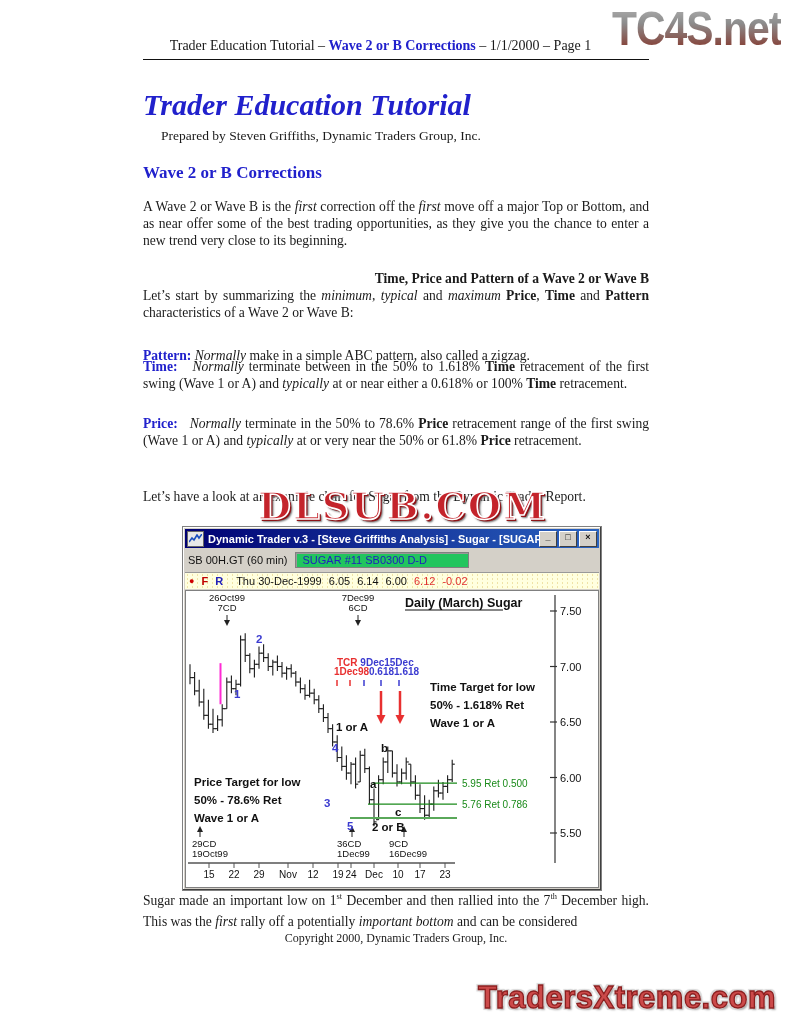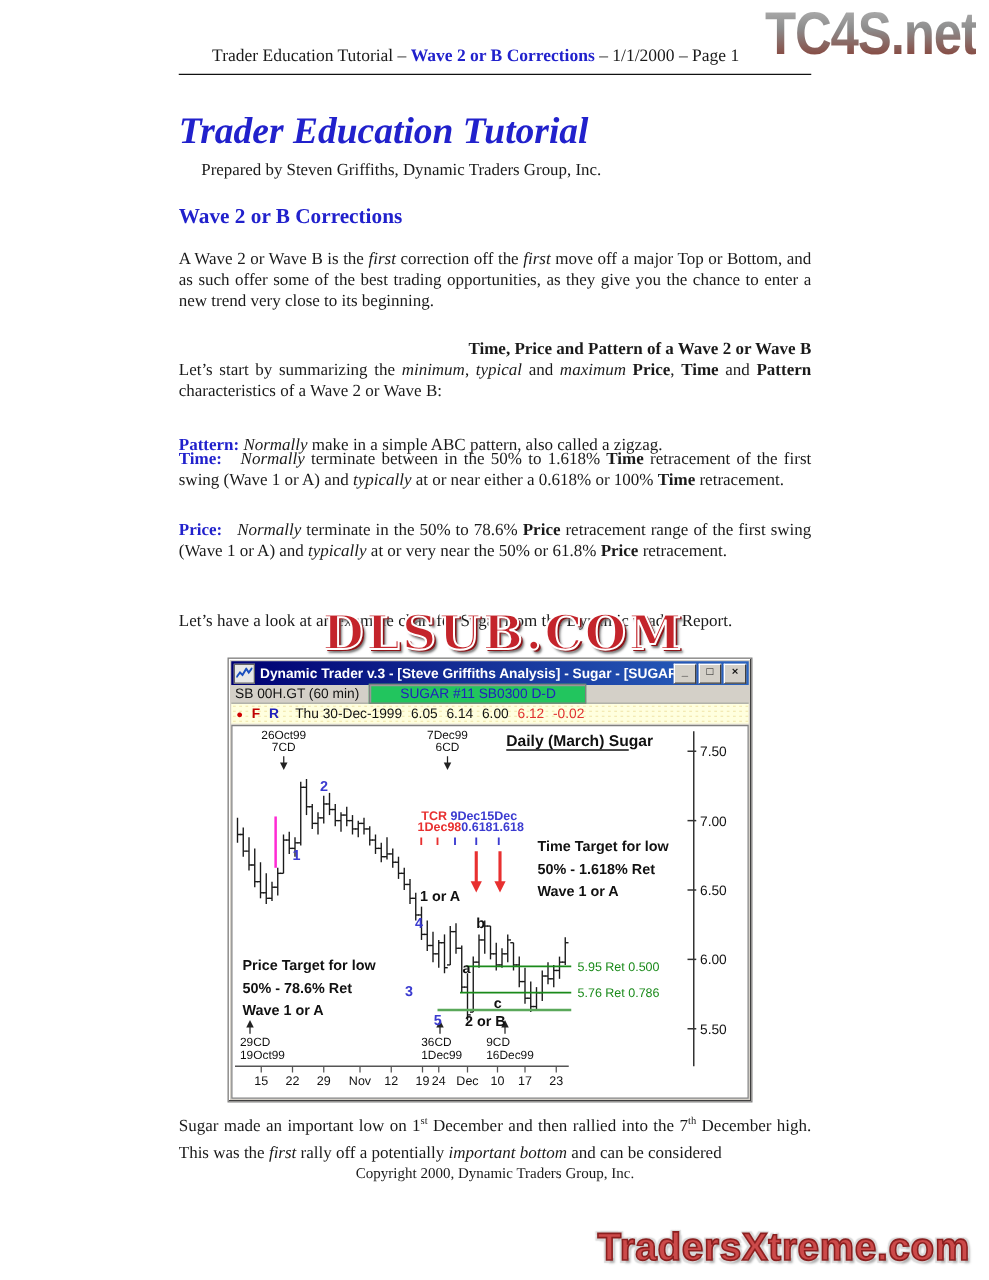--- a/index.html
+++ b/index.html
@@ -54,22 +54,22 @@
              font-family:"Liberation Sans",sans-serif;}
   .titlebar{height:19px;background:linear-gradient(90deg,#000072,#2a64c0);display:flex;
             align-items:center;padding:0 2px;}
   .ticon{width:15px;height:14px;background:#e8e8e8;border:1px solid #666;margin-right:4px;
          display:flex;align-items:center;justify-content:center;}
   .ttext{color:#fff;font-weight:bold;font-size:11px;white-space:nowrap;overflow:hidden;flex:1;}
   .tbtns{display:flex;gap:2px;}
   .tbtn{width:16px;height:14px;background:#d4d0c8;border:1px solid;
         border-color:#fff #404040 #404040 #fff;font-size:9px;line-height:11px;
         text-align:center;font-weight:bold;color:#111;}
-  .symrow{height:14px;display:flex;align-items:center;font-size:11px;gap:8px;
-          padding:0 3px;color:#111;text-align:center;}
+  .symrow{height:24px;display:flex;align-items:center;font-size:11px;gap:8px;
+          padding:0 3px;color:#111;}
   .symbox{background:#22c55e;border:1px solid #808080;box-shadow:inset 1px 1px 0 #999;
           color:#2121bb;font-size:11px;padding:0 6px;height:14px;line-height:14px;width:160px;}
   .quoterow{height:16px;display:flex;align-items:center;font-size:11px;gap:7px;padding:0 4px;
             background:#ffffdf;
             background-image:radial-gradient(#efe3a6 .8px,transparent .9px);
             background-size:5px 4px;border-top:1px solid #999;}
   .qdot{color:#d00000;font-size:9px;}
   .qF{color:#c00000;font-weight:bold;} .qR{color:#2121bb;font-weight:bold;}
   .qtxt{color:#111;} .qred{color:#e03030;}
   .chartwrap{background:#fff;border:1px solid #808080;margin-top:1px;}
@@ -81,21 +81,21 @@
 <div class="hdr">
   <span>Trader Education Tutorial – </span><span class="hl">Wave 2 or B Corrections</span><span> – 1/1/2000 – Page 1</span>
 </div>
 <div class="hrule"></div>
 <div class="tc4s">TC4S.net</div>
 
 <div class="col doc-title" style="position:absolute;">Trader Education Tutorial</div>
 <div class="col byline" style="position:absolute;">Prepared by Steven Griffiths, Dynamic Traders Group, Inc.</div>
 <div class="col h2" style="position:absolute;">Wave 2 or B Corrections</div>
 
-<div class="col para p1" style="position:absolute;"><span>A Wave 2 or Wave B is the </span><span class="r-i">first</span><span> correction off the </span><span class="r-i">first</span><span> move off a major Top or Bottom, and as such offer some of the best trading opportunities, as they give you the chance to enter a new trend very close to its beginning.</span></div>
+<div class="col para p1" style="position:absolute;"><span>A Wave 2 or Wave B is the </span><span class="r-i">first</span><span> correction off the </span><span class="r-i">first</span><span> move off a major Top or Bottom, and as near offer some of the best trading opportunities, as they give you the chance to enter a new trend very close to its beginning.</span></div>
 <div class="col h3" style="position:absolute;">Time, Price and Pattern of a Wave 2 or Wave B</div>
 <div class="col para p2" style="position:absolute;"><span>Let’s start by summarizing the </span><span class="r-i">minimum</span><span>, </span><span class="r-i">typical</span><span> and </span><span class="r-i">maximum</span><span> </span><span class="r-b">Price</span><span>, </span><span class="r-b">Time</span><span> and </span><span class="r-b">Pattern</span><span> characteristics of a Wave 2 or Wave B:</span></div>
 <div class="col para p-pattern" style="position:absolute;"><span class="r-blue">Pattern:</span><span> </span><span class="r-i">Normally</span><span> make in a simple ABC pattern, also called a zigzag.</span></div>
 <div class="col para p-time" style="position:absolute;"><span class="r-blue">Time:</span><span>&nbsp;&nbsp; </span><span class="r-i">Normally</span><span> terminate between in the 50% to 1.618% </span><span class="r-b">Time</span><span> retracement of the first swing (Wave 1 or A) and </span><span class="r-i">typically</span><span> at or near either a 0.618% or 100% </span><span class="r-b">Time</span><span> retracement.</span></div>
 <div class="col para p-price" style="position:absolute;"><span class="r-blue">Price:</span><span>&nbsp;&nbsp; </span><span class="r-i">Normally</span><span> terminate in the 50% to 78.6% </span><span class="r-b">Price</span><span> retracement range of the first swing (Wave 1 or A) and </span><span class="r-i">typically</span><span> at or very near the 50% or 61.8% </span><span class="r-b">Price</span><span> retracement.</span></div>
 <div class="col para p-look" style="position:absolute;"><span>Let’s have a look at an example chart for Sugar from the Dynamic Trader Report.</span></div>
 
 <div class="dlsub">DLSUB.COM</div>
 
 <div class="dt-window">

